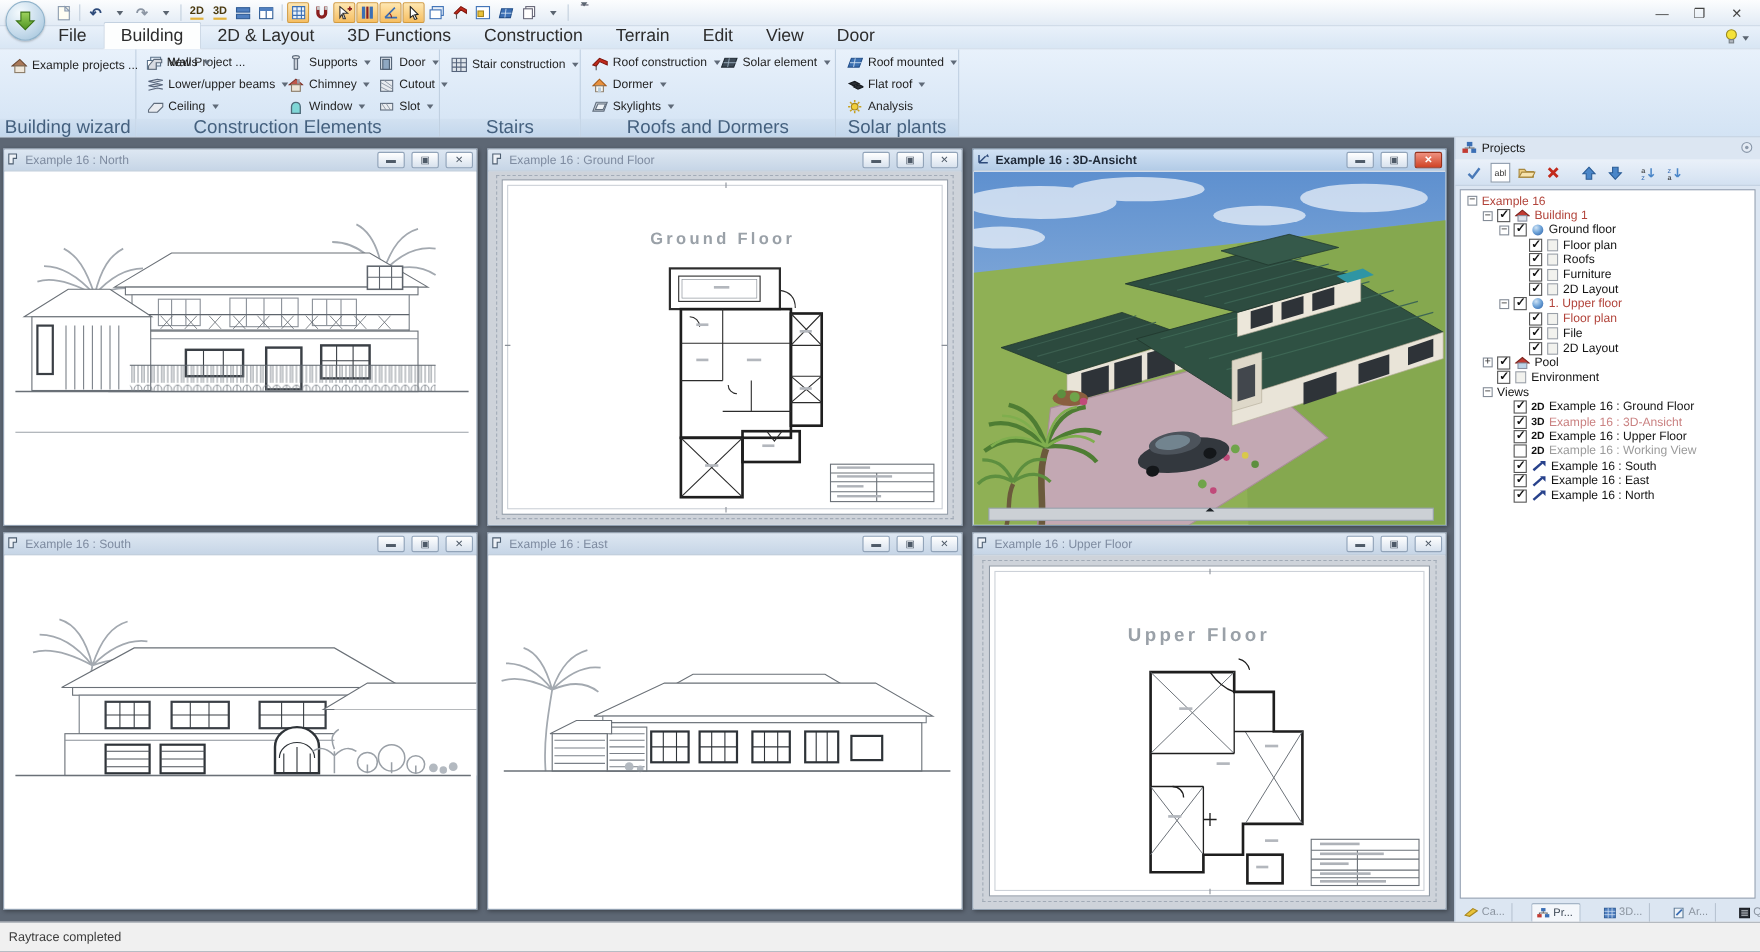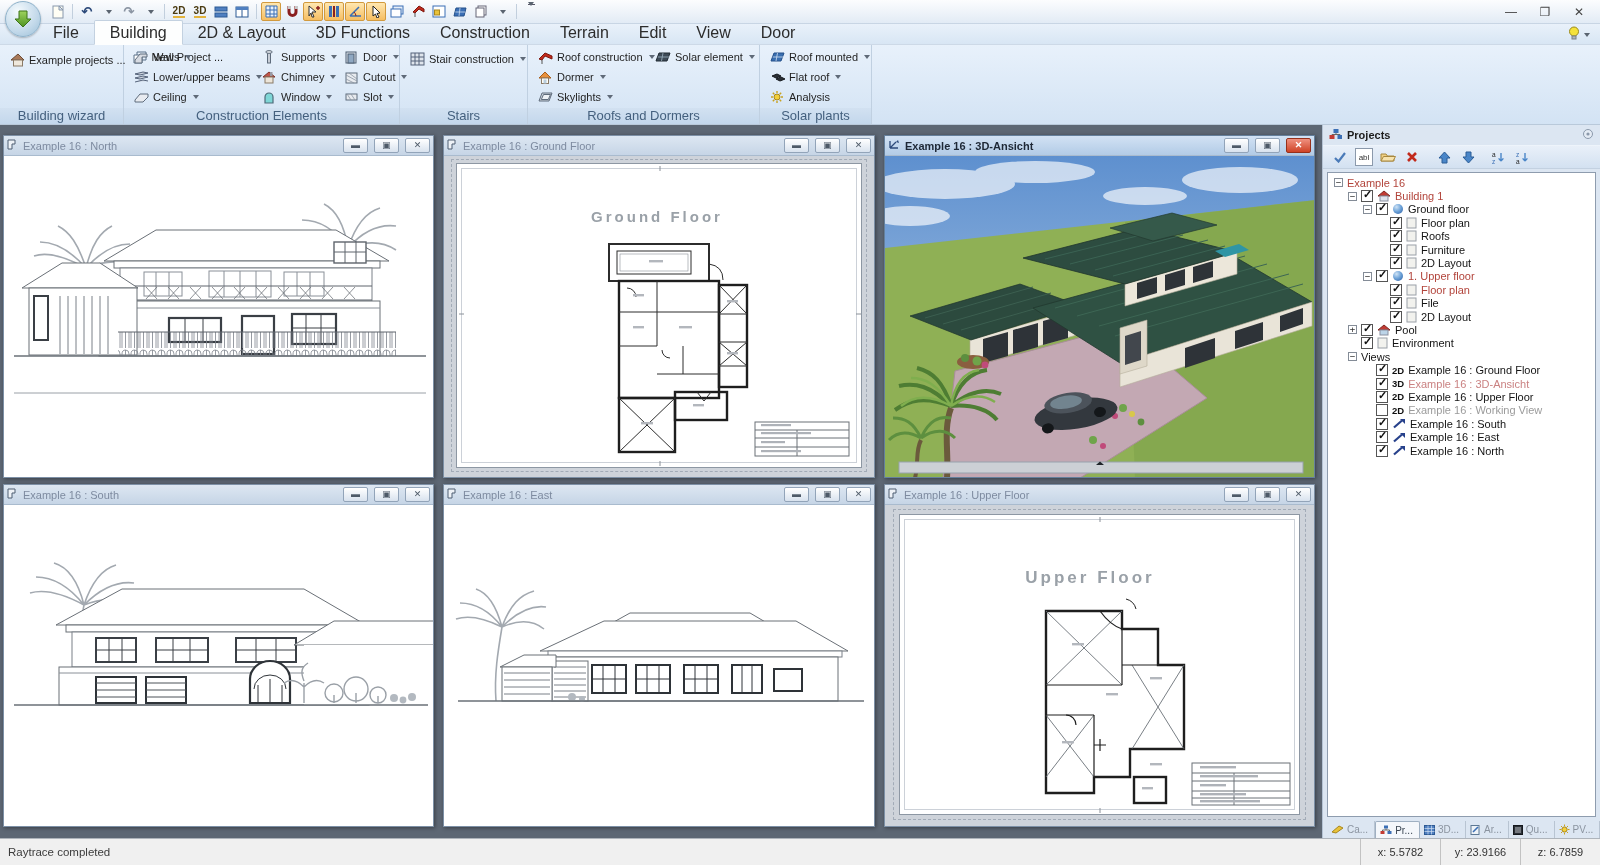--- a/index.html
+++ b/index.html
@@ -26,53 +26,53 @@
   .menubar-right{position:absolute;right:10px;top:2px;display:flex;align-items:center;gap:3px}
 
   
   .ribbon{position:absolute;top:45px;left:0;width:1600px;height:80px;background:linear-gradient(#e8f1fb,#d3e3f4);border-bottom:1px solid #b9c9da;display:flex}
   .rgroup{display:flex;flex-direction:column;border-right:1px solid #c0d0e1;flex:0 0 auto}
   .rgroup-items{flex:1;display:flex;align-items:flex-start;padding:2px 6px 0}
   .rcol{display:flex;flex-direction:column}
   .ritem{display:flex;align-items:center;gap:4px;height:20px;font-size:11px;color:#1f1f1f;padding:0 3px;white-space:nowrap;border-radius:2px}
   .ricon{width:16px;height:16px;flex:0 0 16px;display:flex;align-items:center;justify-content:center}
   .rcaret{width:0;height:0;border-left:3px solid transparent;border-right:3px solid transparent;border-top:4px solid #5f6a78;margin-left:2px}
-  .rgroup-label{height:16px;line-height:16px;text-align:center;font-size:13px;color:#44607e;background:linear-gradient(#d2e1f1,#c3d7ec)}
+  .rgroup-label{height:16px;line-height:16px;text-align:center;font-size:17px;color:#44607e;background:linear-gradient(#d2e1f1,#c3d7ec)}
 
   
   .workspace{position:absolute;top:125px;left:0;width:1322px;height:713px;background:#5d6774}
   .child-window{position:absolute;border:1px solid #7d90a6;background:#fff;box-shadow:1px 1px 4px rgba(0,0,0,.4)}
   .cw-tb{height:20px;display:flex;align-items:center;background:linear-gradient(#dde7f2,#c6d5e6);border-bottom:1px solid #a9bbce;padding:0 3px;gap:4px}
   .cw-tb.active{background:linear-gradient(#d2e2f4,#b2cbe6)}
   .cw-title{font-size:11px;color:#7e8ba0;flex:1;white-space:nowrap;overflow:hidden}
   .cw-tb.active .cw-title{color:#1e2836;font-weight:bold}
   .cw-btn{width:25px;height:15px;border:1px solid #92a4b9;border-radius:2px;background:linear-gradient(#ffffff,#d8e2ee);display:flex;align-items:center;justify-content:center;font-size:9px;color:#4e5a68;margin-left:2px;line-height:9px}
   .cw-btn.close-red{background:linear-gradient(#ef9180,#cf4326);border-color:#96301b;color:#fff;font-weight:bold}
   .cw-content{position:absolute;top:20px;left:0;right:0;bottom:0;overflow:hidden;background:#fff}
   .plan-bg{background:#ced3da}
   .paper{position:absolute;background:#fff;border:1px solid #8d97a3}
   .dashed-frame{position:absolute;border:1px dashed #a2abb7;pointer-events:none}
   .paper-inner{position:absolute;inset:4px;border:1px solid #ccd1d8;pointer-events:none}
 
   
   .projects-panel{position:absolute;top:125px;left:1322px;width:278px;height:713px;background:#dce6f2;border-left:1px solid #b5c3d4;display:flex;flex-direction:column}
-  .pp-header{height:20px;display:flex;align-items:center;padding:0 6px;gap:5px;font-size:11px;color:#1c1c1c;font-weight:bold}
+  .pp-header{height:20px;display:flex;align-items:center;padding:0 6px;gap:5px;font-size:11px;color:#1c1c1c;font-weight:normal}
   .pp-toolbar{height:24px;display:flex;align-items:center;gap:6px;padding:0 8px;background:linear-gradient(#e9f0f9,#d3e1f1);border-top:1px solid #eef4fb;border-bottom:1px solid #c3d1e1}
   .ppt-btn{height:18px;min-width:18px;display:flex;align-items:center;justify-content:center}
   .pp-tree{flex:1;margin:3px 4px 2px 4px;background:#fff;border:1px solid #8e9cae;overflow:hidden;padding:3px 0 0 2px}
   .trow{display:flex;align-items:center;height:13.4px;font-size:11px;color:#141414;white-space:nowrap}
   .exp{width:9px;height:9px;border:1px solid #848c97;background:#fff;font-size:9px;line-height:7px;text-align:center;color:#333;margin-right:4px;flex:0 0 9px;font-family:"DejaVu Sans Mono",monospace}
   .cb{width:12px;height:12px;border:1px solid #555;background:#fff;margin-right:4px;position:relative;flex:0 0 12px}
   .cb .ck{position:absolute;left:1px;top:-3px;font-size:11px;font-weight:bold;color:#111}
   .ticon{margin-right:4px;display:inline-flex}
   .badge{font-weight:bold;font-size:9.5px;margin-right:4px;color:#101010}
   .t-red{color:#b2443b}
   .t-pink{color:#ca8282}
   .t-gray{color:#9b9b9b}
-  .pp-tabs{height:19px;display:flex;align-items:flex-end;padding:0 4px;gap:0}
+  .pp-tabs{height:19px;display:flex;align-items:flex-end;padding:0 4px;gap:17px}
   .pptab{display:flex;align-items:center;gap:3px;font-size:10px;color:#8b94a0;padding:2px 6px 2px 4px;border-right:1px solid #b8c4d2;height:17px}
   .pptab.active{background:#f4f7fb;border:1px solid #9fb0c2;border-bottom:none;color:#3a4552;border-radius:2px 2px 0 0}
 
   
   .statusbar{position:absolute;top:838px;left:0;width:1600px;height:27px;background:#f0f0f0;border-top:1px solid #aeb4bb;display:flex;align-items:center}
   .sb-msg{padding-left:8px;font-size:11.5px;color:#3c3c3c}
   .sb-cells{margin-left:auto;display:flex;height:100%}
   .sb-cell{width:80px;border-left:1px solid #c2c2c2;display:flex;align-items:center;justify-content:center;font-size:11px;color:#333}
 </style>
 </head>
@@ -1201,18 +1201,13 @@
           <circle cx="5.5" cy="5.5" r="2.6" fill="#f2cf3a" stroke="#a8861e"></circle>
           <path d="M5.5,0.5 v1.6 M5.5,8.9 v1.6 M0.5,5.5 h1.6 M8.9,5.5 h1.6 M2,2 l1.1,1.1 M7.9,7.9 L9,9 M9,2 L7.9,3.1 M3.1,7.9 L2,9" stroke="#c8a220"></path>
         </svg>
       <span>PV...</span>
     </span>
   </div>
 </div>
 
 <div class="statusbar">
   <span class="sb-msg">Raytrace completed</span>
-  <div class="sb-cells">
-    <span class="sb-cell">x: 5.5782</span>
-    <span class="sb-cell">y: 23.9166</span>
-    <span class="sb-cell">z: 6.7859</span>
-  </div>
 </div>
 
 </body></html>

